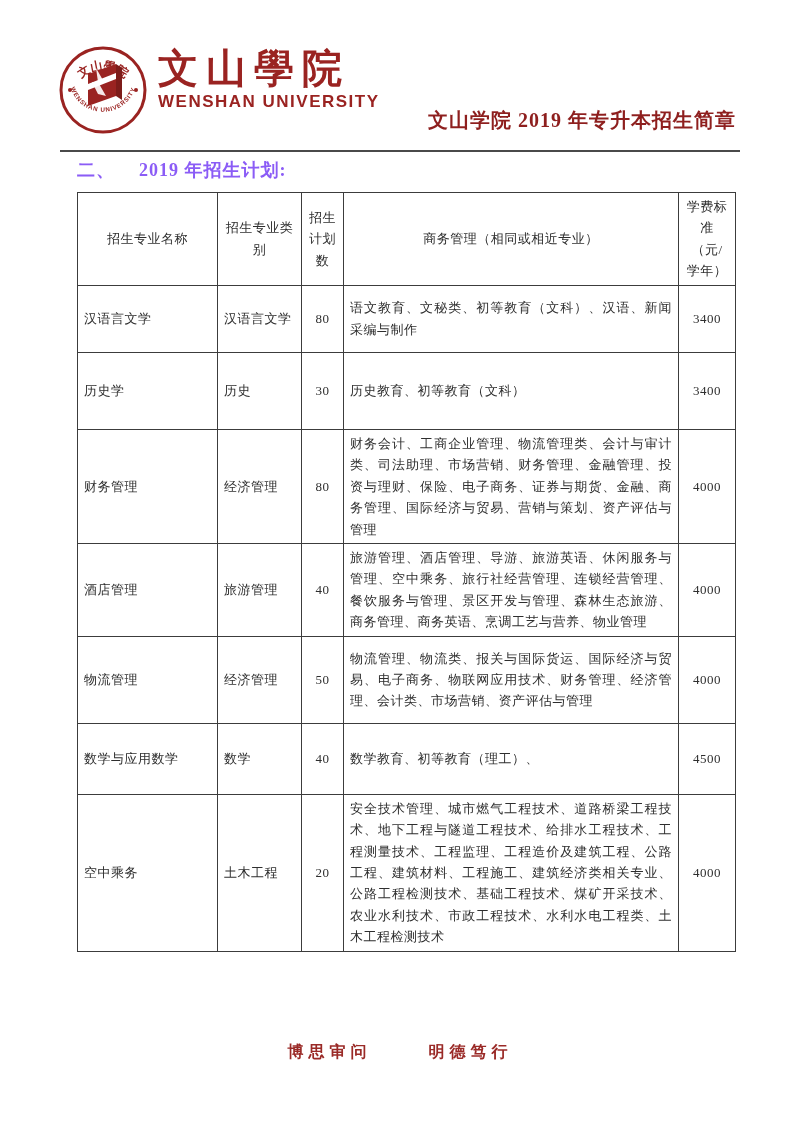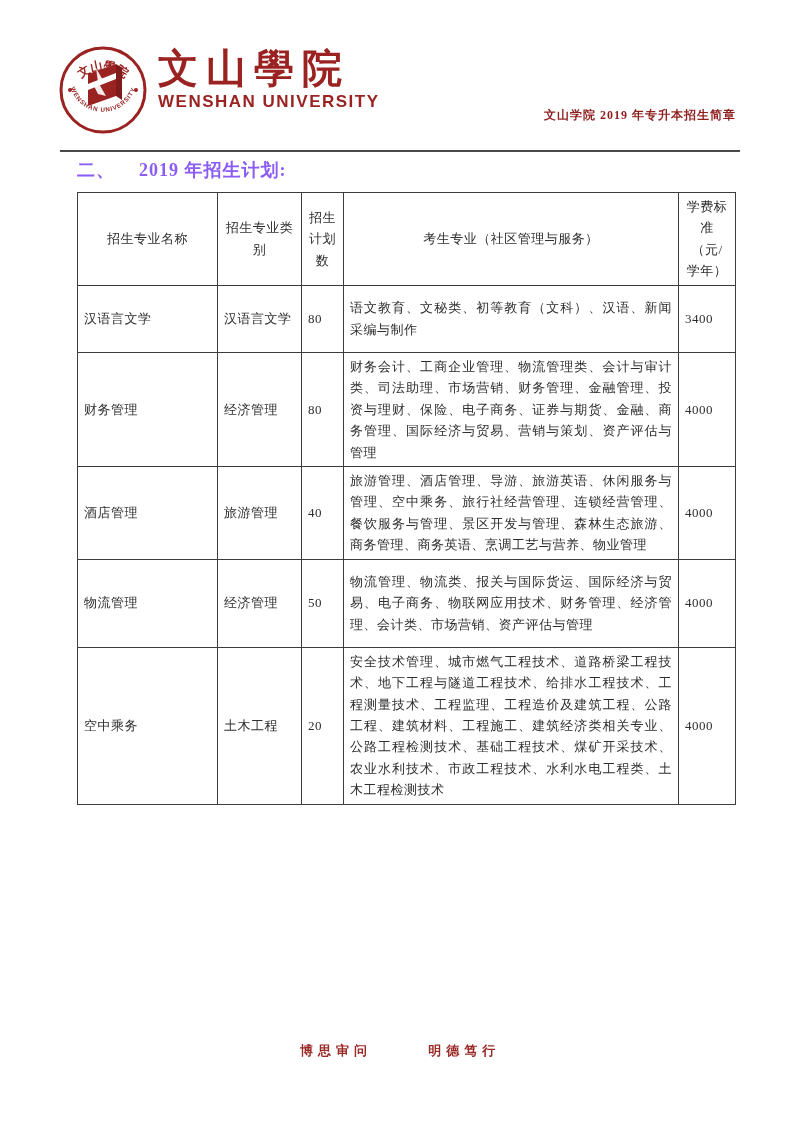--- a/index.html
+++ b/index.html
@@ -21,21 +21,21 @@
     letter-spacing:8px;line-height:1.05;white-space:nowrap;
     font-family:"Liberation Serif","DejaVu Serif",serif;
   }
   .brand-en{
     font-size:17px;font-weight:bold;color:#9a2321;
     letter-spacing:1.5px;margin-top:2px;white-space:nowrap;
     font-family:"Liberation Sans","DejaVu Sans",sans-serif;
   }
   .header-right{
     position:absolute;right:64px;top:107px;
-    font-size:12px;font-weight:bold;color:#8e1f1e;
+    font-size:20px;font-weight:bold;color:#8e1f1e;
     letter-spacing:1px;white-space:nowrap;
   }
   .divider{
     position:absolute;left:60px;right:60px;top:150px;
     height:2px;background:#4a4a4a;
   }
   
   .section-title{
     position:absolute;left:77px;top:158px;
     font-size:18px;font-weight:bold;color:#8b5cf6;
@@ -69,27 +69,27 @@
   .plan-table thead th{text-align:center;}
   .plan-table tbody tr:nth-child(1){height:67px;margin-top:20px;}
   .plan-table tbody tr:nth-child(2){height:77px;}
   .plan-table tbody tr:nth-child(3){height:66px;}
   .plan-table tbody tr:nth-child(4){height:88px;}
   .plan-table tbody tr:nth-child(5){height:87px;}
   .plan-table tbody tr:nth-child(6){height:71px;}
   .plan-table tbody tr:nth-child(7){height:64px;}
   .plan-table tbody tr:nth-child(8){height:140px;}
   .cell-name,.cell-cat{text-align:left;padding-left:8px;}
-  .cell-plan,.cell-fee{}
+  .cell-plan,.cell-fee{text-align:center;}
   .cell-app{text-align:justify;padding-left:9px;padding-right:9px;}
   
   .footer-motto{
     position:absolute;left:0;right:0;top:1042px;
     text-align:center;
-    font-size:13px;font-weight:bold;color:#9a2a27;
+    font-size:16px;font-weight:bold;color:#9a2a27;
     letter-spacing:5px;
   }
   .footer-motto .motto-part{display:inline-block;}
   .footer-motto .motto-part + .motto-part{margin-left:48px;}
 </style>
 </head>
 <body>
 
 <div class="page">
 
@@ -138,33 +138,40 @@
         <col class="c2">
         <col class="c3">
         <col class="c4">
         <col class="c5">
     </colgroup>
     <thead>
       <tr>
         <th>招生专业名称</th>
         <th>招生专业类别</th>
         <th>招生计划数</th>
-        <th>考生专业（社区管理与服务）</th>
+        <th>商务管理（相同或相近专业）</th>
         <th>学费标准（元/学年）</th>
       </tr>
     </thead>
     <tbody>
       <tr>
         <td class="cell-name">汉语言文学</td>
         <td class="cell-cat">汉语言文学</td>
         <td class="cell-plan">80</td>
         <td class="cell-app">语文教育、文秘类、初等教育（文科）、汉语、新闻采编与制作</td>
         <td class="cell-fee">3400</td>
       </tr>
       <tr>
+        <td class="cell-name">历史学</td>
+        <td class="cell-cat">历史</td>
+        <td class="cell-plan">30</td>
+        <td class="cell-app">历史教育、初等教育（文科）</td>
+        <td class="cell-fee">3400</td>
+      </tr>
+      <tr>
         <td class="cell-name">财务管理</td>
         <td class="cell-cat">经济管理</td>
         <td class="cell-plan">80</td>
         <td class="cell-app">财务会计、工商企业管理、物流管理类、会计与审计类、司法助理、市场营销、财务管理、金融管理、投资与理财、保险、电子商务、证券与期货、金融、商务管理、国际经济与贸易、营销与策划、资产评估与管理</td>
         <td class="cell-fee">4000</td>
       </tr>
       <tr>
         <td class="cell-name">酒店管理</td>
         <td class="cell-cat">旅游管理</td>
         <td class="cell-plan">40</td>
@@ -172,20 +179,27 @@
         <td class="cell-fee">4000</td>
       </tr>
       <tr>
         <td class="cell-name">物流管理</td>
         <td class="cell-cat">经济管理</td>
         <td class="cell-plan">50</td>
         <td class="cell-app">物流管理、物流类、报关与国际货运、国际经济与贸易、电子商务、物联网应用技术、财务管理、经济管理、会计类、市场营销、资产评估与管理</td>
         <td class="cell-fee">4000</td>
       </tr>
       <tr>
+        <td class="cell-name">数学与应用数学</td>
+        <td class="cell-cat">数学</td>
+        <td class="cell-plan">40</td>
+        <td class="cell-app">数学教育、初等教育（理工）、</td>
+        <td class="cell-fee">4500</td>
+      </tr>
+      <tr>
         <td class="cell-name">空中乘务</td>
         <td class="cell-cat">土木工程</td>
         <td class="cell-plan">20</td>
         <td class="cell-app">安全技术管理、城市燃气工程技术、道路桥梁工程技术、地下工程与隧道工程技术、给排水工程技术、工程测量技术、工程监理、工程造价及建筑工程、公路工程、建筑材料、工程施工、建筑经济类相关专业、公路工程检测技术、基础工程技术、煤矿开采技术、农业水利技术、市政工程技术、水利水电工程类、土木工程检测技术</td>
         <td class="cell-fee">4000</td>
       </tr>
     </tbody>
   </table>
 
   <div class="footer-motto">

